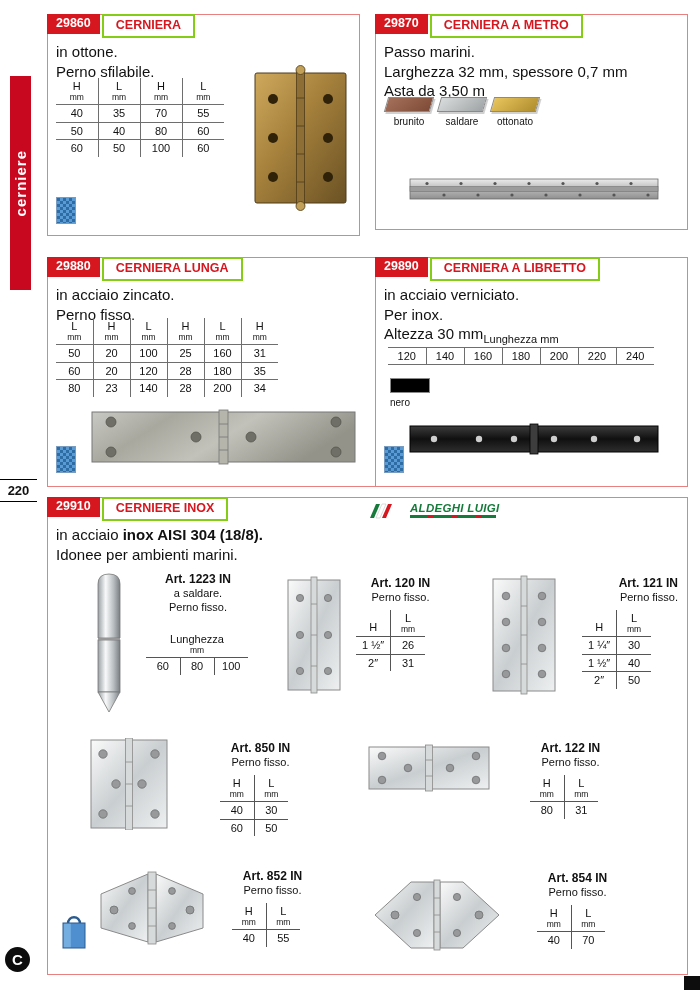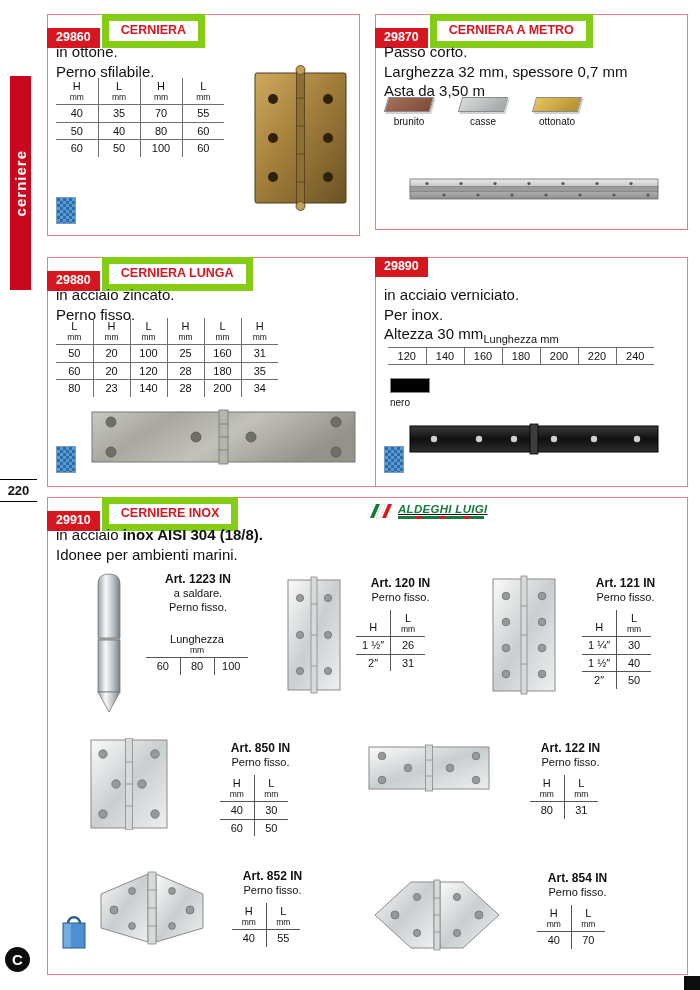--- a/index.html
+++ b/index.html
@@ -9,59 +9,59 @@
 
   
   .v-tab { position:absolute; left:10px; top:76px; width:21px; height:214px; background:#c8081e; display:flex; align-items:center; justify-content:center; }
   .v-tab span { writing-mode:vertical-rl; transform:rotate(180deg); color:#fff; font-weight:bold; font-size:15px; letter-spacing:1px; }
   .page-num { position:absolute; left:0; top:479px; width:37px; text-align:center; font-weight:bold; font-size:13px; padding:3px 0; border-top:1.5px solid #000; border-bottom:1.5px solid #000; background:#fff; }
   .corner-logo { position:absolute; left:5px; top:947px; width:25px; height:25px; border-radius:50%; background:#0d0d0d; color:#fff; display:flex; align-items:center; justify-content:center; font-weight:bold; font-size:15px; }
   .corner-mark { position:absolute; right:0; bottom:0; width:16px; height:14px; background:#0d0d0d; }
 
   
   .box { position:absolute; border:1px solid #e8807f; background:#fff; }
-  .box-header { position:absolute; top:-1px; left:-1px; display:flex; align-items:flex-end; }
+  .box-header { position:absolute; top:-1px; left:-1px; display:flex; align-items:flex-start; }
   .code-chip { background:#d6171f; color:#fff; font-weight:bold; font-size:12.5px; padding:3px 9px; line-height:1.1; }
-  .title-chip { border:7px solid #84cc16; color:#d6171f; font-weight:bold; font-size:12.5px; padding:3px 12px; margin-left:2px; background:#fff; line-height:1.1; white-space:nowrap; }
+  .title-chip { border:2px solid #84cc16; color:#d6171f; font-weight:bold; font-size:12.5px; padding:3px 12px; margin-left:2px; background:#fff; line-height:1.1; white-space:nowrap; }
 
   .desc { position:absolute; font-size:15px; line-height:1.3; }
 
   
   .spec-table { border-collapse:collapse; border-style:hidden; font-size:11px; position:absolute; }
   .spec-table th, .spec-table td { border:1px solid #6e6e6e; text-align:center; padding:2px 0; font-weight:normal; vertical-align:bottom; min-width:42px; line-height:1.15; }
   .spec-table.narrow th, .spec-table.narrow td { min-width:37px; }
   .spec-table .unit { display:block; font-size:8.5px; line-height:1.1; }
 
   .len-table { border-collapse:collapse; font-size:11px; position:absolute; }
   .len-table th { border-bottom:1px solid #6e6e6e; font-weight:normal; font-size:11px; padding:1px 4px 2px; }
   .len-table td { border-left:1px solid #6e6e6e; border-bottom:1px solid #6e6e6e; padding:2px 0; text-align:center; min-width:38px; }
   .len-table td:first-child { border-left:none; }
 
   .mini-table { border-collapse:collapse; border-style:hidden; font-size:11px; position:absolute; }
   .mini-table th, .mini-table td { border:1px solid #555; text-align:center; padding:2px 6px; font-weight:normal; vertical-align:bottom; min-width:34px; line-height:1.15; }
   .mini-table .unit { display:block; font-size:8.5px; line-height:1.1; }
 
   
-  .swatch-group { position:absolute; display:flex; gap:28px; }
+  .swatch-group { position:absolute; display:flex; gap:7px; }
   .swatch-item { text-align:center; }
   .swatch { width:46px; height:15px; transform:skewX(-16deg); border:1px solid #8a8a8a; box-shadow:2px 2px 0 rgba(0,0,0,0.18); }
   .swatch-label { font-size:10px; margin-top:4px; }
 
   .pkg-icon { position:absolute; width:20px; height:27px; border:1px solid #7a9cc0;
     background:conic-gradient(#5b9bd5 25%, #2e6da4 0 50%, #5b9bd5 0 75%, #2e6da4 0) 0 0/6px 6px; }
 
   .img-abs { position:absolute; }
 
   
   .art-head { position:absolute; text-align:center; }
   .art-name { font-weight:bold; font-size:12px; line-height:1.25; }
   .art-line { font-size:11px; line-height:1.25; }
 
   
-  .brand { position:absolute; display:flex; align-items:center; gap:4px;text-decoration:underline; }
+  .brand { position:absolute; display:flex; align-items:flex-start; gap:16px; }
   .brand-name { color:#157a3a; font-weight:bold; font-style:italic; font-size:11.5px; letter-spacing:0.3px; display:block; }
   .brand-sub { height:3px; width:86px; margin-top:1px;
     background:repeating-linear-gradient(90deg,#157a3a 0 18px,#d6171f 18px 24px); }
 </style>
 </head>
 <body>
 
 <svg width="0" height="0" style="position:absolute">
   <defs>
     <linearGradient id="gBrass" x1="0" y1="0" x2="1" y2="1">
@@ -167,32 +167,32 @@
     </svg>
     <div class="pkg-icon" style="left:8px; top:182px;"></div>
   </section>
 
   <section class="box" style="left:375px; top:14px; width:313px; height:216px;">
     <header class="box-header">
       <span class="code-chip">29870</span>
       <span class="title-chip">CERNIERA A METRO</span>
     </header>
     <div class="desc" style="left:8px; top:27px;">
-      <div>Passo corto.</div>
+      <div>Passo marini.</div>
       <div>Larghezza 32 mm, spessore 0,7 mm</div>
       <div>Asta da 3,50 m</div>
     </div>
     <div class="swatch-group" style="left:10px; top:82px;">
       <div class="swatch-item">
         <div class="swatch" style="background: linear-gradient(135deg, rgb(165, 112, 90), rgb(126, 75, 56));"></div>
         <div class="swatch-label">brunito</div>
       </div>
       <div class="swatch-item">
         <div class="swatch" style="background: linear-gradient(135deg, rgb(217, 220, 220), rgb(159, 164, 166));"></div>
-        <div class="swatch-label">casse</div>
+        <div class="swatch-label">saldare</div>
       </div>
       <div class="swatch-item">
         <div class="swatch" style="background: linear-gradient(135deg, rgb(232, 197, 92), rgb(176, 141, 46));"></div>
         <div class="swatch-label">ottonato</div>
       </div>
     </div>
     <svg class="img-abs" style="left:33px; top:158px;" width="250" height="32" viewBox="0 0 250 32">
       <rect x="1" y="6" width="248" height="20" fill="url(#gSteelV)" stroke="#6a6a6a" stroke-width="0.8"></rect>
       <rect x="1" y="13.5" width="248" height="5" fill="#9c9c9c" stroke="#6a6a6a" stroke-width="0.5"></rect>
       <g fill="#555">
@@ -275,20 +275,21 @@
           <circle cx="245" cy="44" r="5"></circle>
           <circle cx="160" cy="29" r="5"></circle>
       </g>
     </svg>
     <div class="pkg-icon" style="left:8px; top:188px;"></div>
   </section>
 
   <section class="box" style="left:375px; top:257px; width:313px; height:230px;">
     <header class="box-header">
       <span class="code-chip">29890</span>
+      <span class="title-chip">CERNIERA A LIBRETTO</span>
     </header>
     <div class="desc" style="left:8px; top:27px;">
       <div>in acciaio verniciato.</div>
       <div>Per inox.</div>
       <div>Altezza 30 mm</div>
     </div>
     <table class="len-table" style="left:12px; top:74px;">
       <tbody>
           <tr>
         <th colspan="7">Lunghezza mm</th>
@@ -420,21 +421,21 @@
         <circle cx="15" cy="22" r="3.8"></circle>
           <circle cx="15" cy="48" r="3.8"></circle>
           <circle cx="15" cy="74" r="3.8"></circle>
           <circle cx="15" cy="100" r="3.8"></circle>
         <circle cx="51" cy="22" r="3.8"></circle>
           <circle cx="51" cy="48" r="3.8"></circle>
           <circle cx="51" cy="74" r="3.8"></circle>
           <circle cx="51" cy="100" r="3.8"></circle>
       </g>
     </svg>
-    <div class="art-head" style="left:525px; top:78px; width:105px;">
+    <div class="art-head" style="left:525px; top:78px; width:105px;text-align:right;">
       <div class="art-name">Art. 121 IN</div>
       <div class="art-line">Perno fisso.</div>
     </div>
     <table class="mini-table" style="left:534px; top:112px;">
       <tbody>
           <tr>
         <th><span>H</span></th>
         <th><span>L</span><span class="unit">mm</span></th>
       </tr>
       <tr>

